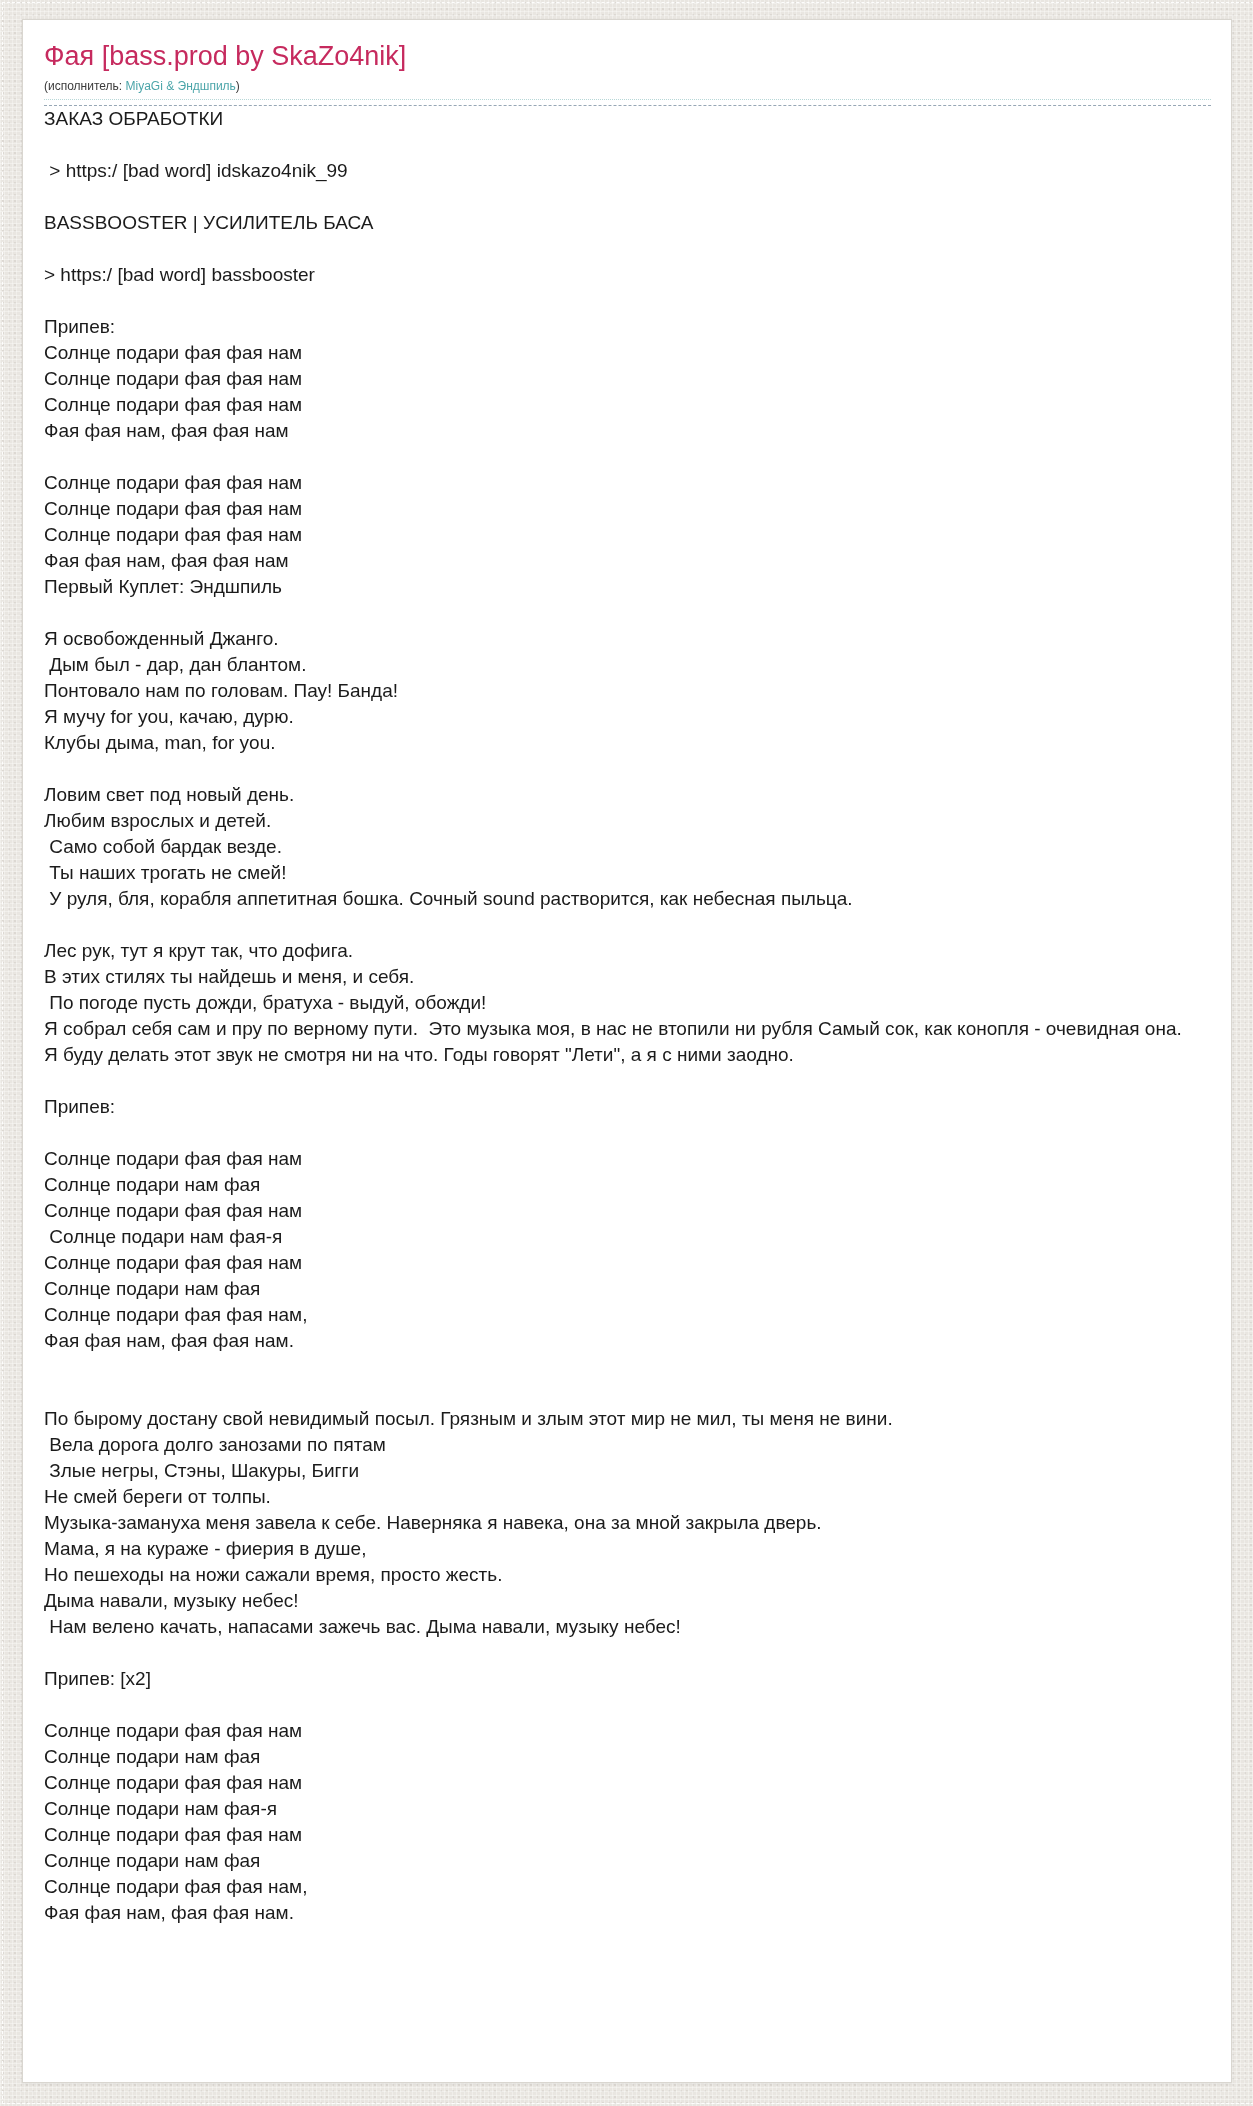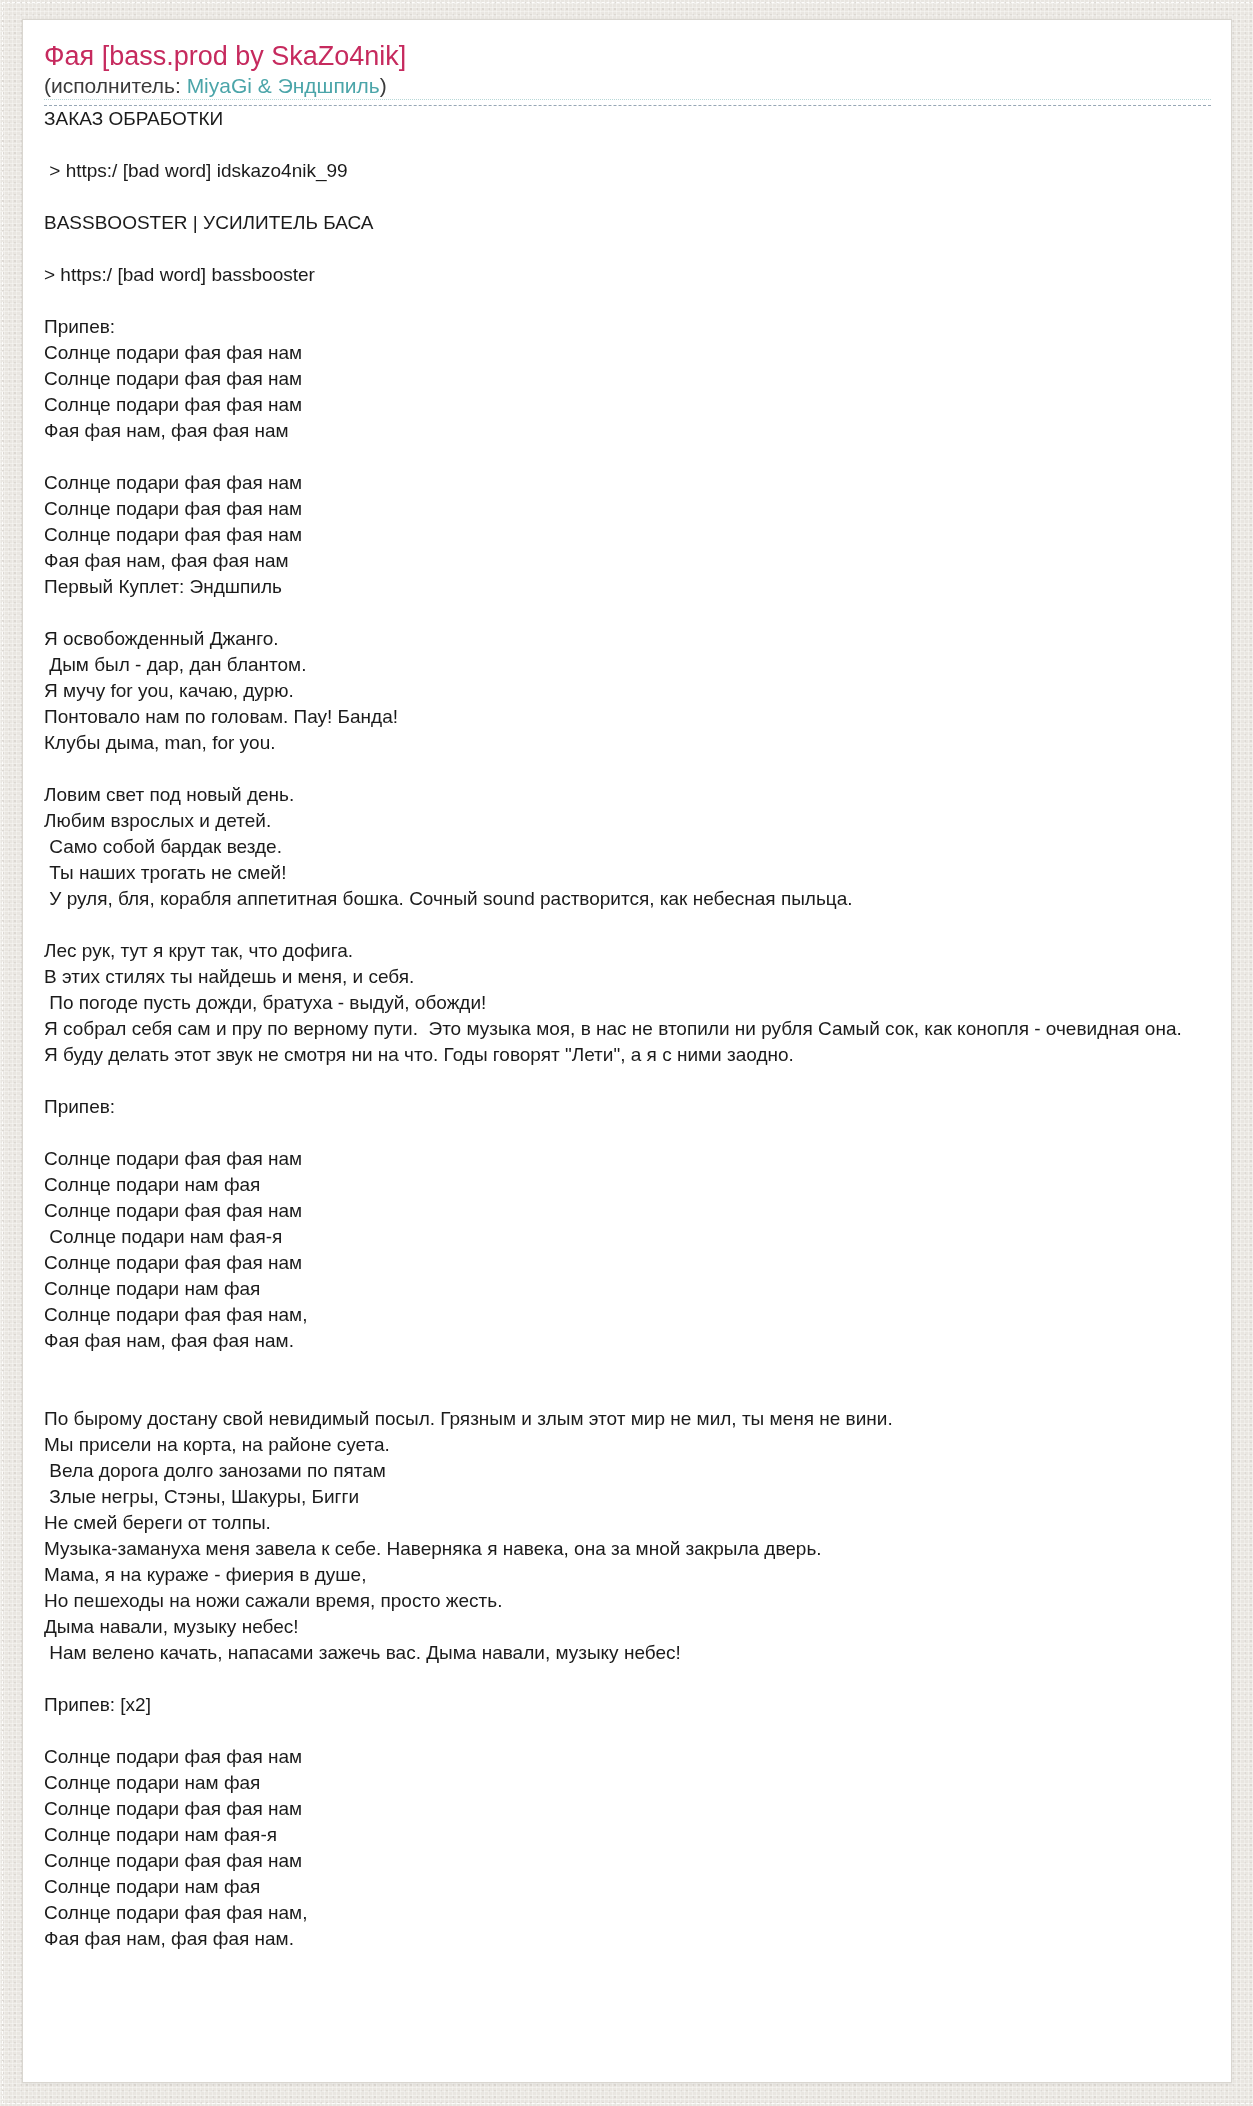--- a/index.html
+++ b/index.html
@@ -45,21 +45,21 @@
     margin: 0;
     font-size: 27px;
     font-weight: 400;
     line-height: 32px;
     color: var(--title-color, #c62a5e);
     letter-spacing: 0;
   }
 
   .subtitle {
     margin: 4px 0 0 0;
-    font-size: 21px;
+    font-size: 12px;
     line-height: 20px;
     color: #3a3a3a;
   }
 
   .artist-link {
     color: var(--link-color, #4ba5a9);
     text-decoration: none;
     cursor: pointer;
   }
 
@@ -118,22 +118,22 @@
         <div class="lyric-line">Фая фая нам, фая фая нам</div>
         <div class="lyric-line"></div>
         <div class="lyric-line">Солнце подари фая фая нам</div>
         <div class="lyric-line">Солнце подари фая фая нам</div>
         <div class="lyric-line">Солнце подари фая фая нам</div>
         <div class="lyric-line">Фая фая нам, фая фая нам</div>
         <div class="lyric-line">Первый Куплет: Эндшпиль</div>
         <div class="lyric-line"></div>
         <div class="lyric-line">Я освобожденный Джанго.</div>
         <div class="lyric-line"> Дым был - дар, дан блантом.</div>
+        <div class="lyric-line">Понтовало нам по головам. Пау! Банда!</div>
         <div class="lyric-line">Я мучу for you, качаю, дурю.</div>
-        <div class="lyric-line">Понтовало нам по головам. Пау! Банда!</div>
         <div class="lyric-line">Клубы дыма, man, for you.</div>
         <div class="lyric-line"></div>
         <div class="lyric-line">Ловим свет под новый день.</div>
         <div class="lyric-line">Любим взрослых и детей.</div>
         <div class="lyric-line"> Само собой бардак везде.</div>
         <div class="lyric-line"> Ты наших трогать не смей!</div>
         <div class="lyric-line"> У руля, бля, корабля аппетитная бошка. Сочный sound растворится, как небесная пыльца.</div>
         <div class="lyric-line"></div>
         <div class="lyric-line">Лес рук, тут я крут так, что дофига.</div>
         <div class="lyric-line">В этих стилях ты найдешь и меня, и себя.</div>
@@ -147,21 +147,20 @@
         <div class="lyric-line">Солнце подари нам фая</div>
         <div class="lyric-line">Солнце подари фая фая нам</div>
         <div class="lyric-line"> Солнце подари нам фая-я</div>
         <div class="lyric-line">Солнце подари фая фая нам</div>
         <div class="lyric-line">Солнце подари нам фая</div>
         <div class="lyric-line">Солнце подари фая фая нам,</div>
         <div class="lyric-line">Фая фая нам, фая фая нам.</div>
         <div class="lyric-line"></div>
         <div class="lyric-line"></div>
         <div class="lyric-line">По бырому достану свой невидимый посыл. Грязным и злым этот мир не мил, ты меня не вини.</div>
-        <div class="lyric-line">Мы присели на корта, на районе суета.</div>
         <div class="lyric-line"> Вела дорога долго занозами по пятам</div>
         <div class="lyric-line"> Злые негры, Стэны, Шакуры, Бигги</div>
         <div class="lyric-line">Не смей береги от толпы.</div>
         <div class="lyric-line">Музыка-замануха меня завела к себе. Наверняка я навека, она за мной закрыла дверь.</div>
         <div class="lyric-line">Мама, я на кураже - фиерия в душе,</div>
         <div class="lyric-line">Но пешеходы на ножи сажали время, просто жесть.</div>
         <div class="lyric-line">Дыма навали, музыку небес!</div>
         <div class="lyric-line"> Нам велено качать, напасами зажечь вас. Дыма навали, музыку небес!</div>
         <div class="lyric-line"></div>
         <div class="lyric-line">Припев: [x2]</div>

